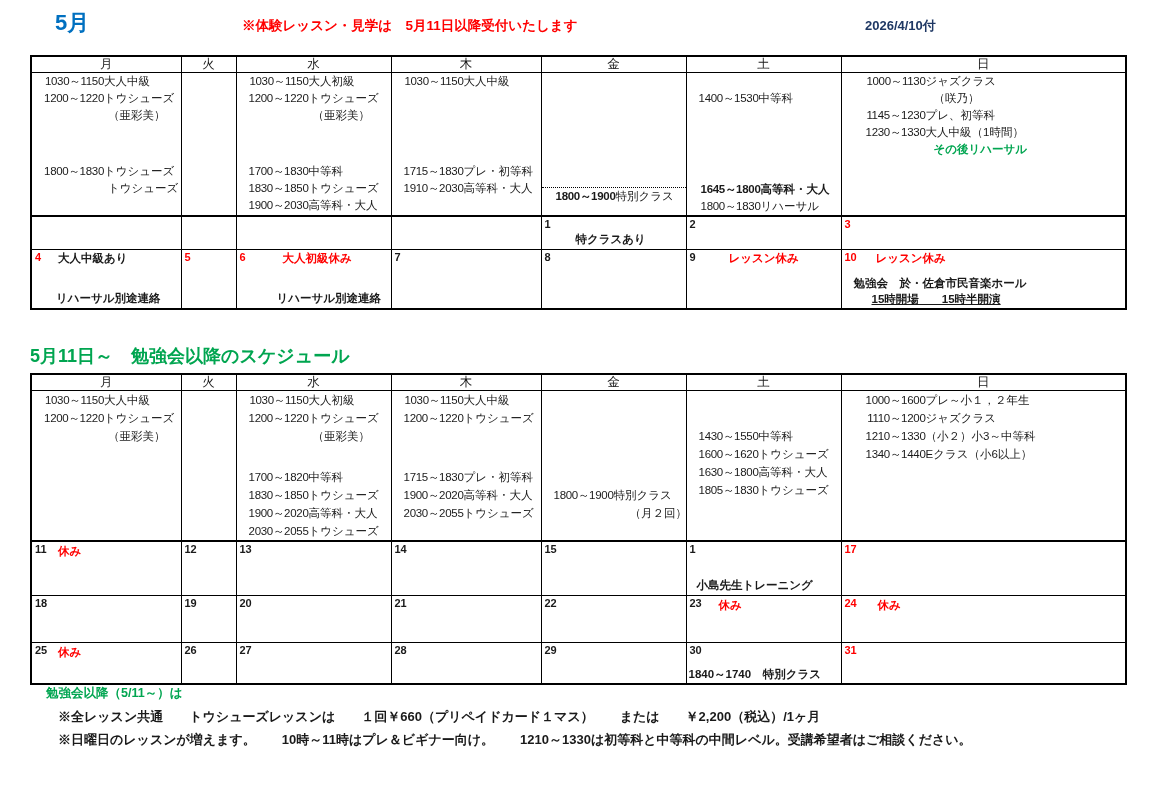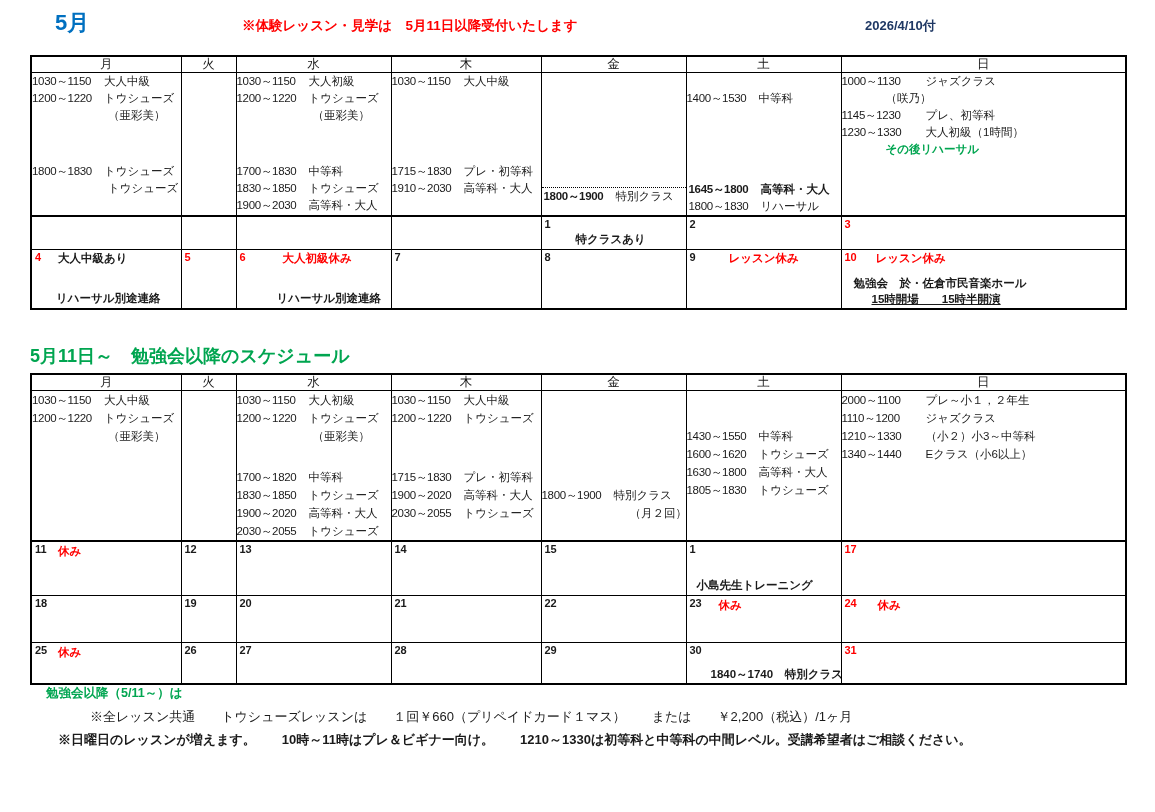--- a/index.html
+++ b/index.html
@@ -17,35 +17,35 @@
   #t2 tr.sched td{height:147px;}
   #t1 tr.week1 td{height:32px;} #t1 tr.week2 td{height:58px;}
   #t2 tr.week1 td{height:53px;} #t2 tr.week2 td{height:46px;} #t2 tr.week3 td{height:40px;text-align:right;}
   tr.week1 td{border-top:2.5px solid #000;}
   td.sc{position:relative;padding:3px 2px 0 2px;font-size:11.5px;}
   td.dc{position:relative;font-size:11.5px;}
   .ln{line-height:17px;height:17px;white-space:nowrap;}
   #t2 .ln{line-height:18px;height:18px;}
   .ln.gap{margin-top:5px;}
   .ln.dot{border-top:1px dotted #000;}
-  .tm{display:inline-block;width:72px;letter-spacing:-0.3px;}
+  .tm{display:inline-block;width:72px;letter-spacing:-0.3px;text-align:right;}
   .cl{display:inline-block;}
   .cl.solo{margin-left:76px;}
   td[data-day="sun"] .tm{width:84px;}
-  td[data-day="sun"] .cl.solo{margin-left:44px;}
+  td[data-day="sun"] .cl.solo{margin-left:92px;}
   .b{font-weight:700;}
   .gr{color:#00A550;font-weight:700;}
   .bb{position:absolute;left:0;right:0;}
   .bb .ln{padding:0 2px;}
   .num{position:absolute;top:1px;left:3px;font-size:11px;font-weight:700;}
   .red{color:#FF0000;}
   .extra{position:absolute;white-space:nowrap;font-weight:600;font-size:11.5px;}
   .sec2-title{position:absolute;left:30px;top:344px;font-size:18px;font-weight:700;color:#00A550;}
   .f-green{position:absolute;left:46px;top:685px;font-size:12.5px;font-weight:700;color:#00A550;}
-  .f-note1{position:absolute;left:58px;top:708px;font-size:13px;font-weight:400;margin-left:32px;}
+  .f-note1{position:absolute;left:58px;top:708px;font-size:13px;font-weight:700;}
   .f-note2{position:absolute;left:58px;top:731px;font-size:13px;font-weight:700;}
 </style>
 </head>
 <body>
 
 <div class="page">
 
   <div class="title-month">5月</div>
   <div class="title-notice">※体験レッスン・見学は　5月11日以降受付いたします</div>
   <div class="title-date">2026/4/10付</div>
@@ -110,21 +110,21 @@
             <div class="ln"><span class="tm">1400～1530</span><span class="cl">中等科</span></div>
             <div class="bb" style="bottom: 0px;">
               <div class="ln"><span class="tm b">1645～1800</span><span class="cl b">高等科・大人</span></div>
               <div class="ln"><span class="tm">1800～1830</span><span class="cl">リハーサル</span></div>
             </div>
           </td>
       <td class="sc" data-day="sun">
             <div class="ln"><span class="tm">1000～1130</span><span class="cl">ジャズクラス</span></div>
             <div class="ln"><span class="cl solo">（咲乃）</span></div>
             <div class="ln"><span class="tm">1145～1230</span><span class="cl">プレ、初等科</span></div>
-            <div class="ln"><span class="tm">1230～1330</span><span class="cl">大人初級（1時間）</span></div>
+            <div class="ln"><span class="tm">1230～1330</span><span class="cl">大人中級（1時間）</span></div>
             <div class="ln"><span class="cl solo gr">その後リハーサル</span></div>
           </td>
     </tr>
     <tr class="week1">
       <td class="dc"></td>
       <td class="dc"></td>
       <td class="dc"></td>
       <td class="dc"></td>
       <td class="dc">
             <span class="num">1</span>
@@ -230,21 +230,21 @@
           </td>
       <td class="sc" data-day="sat">
             <div class="ln">&nbsp;</div>
             <div class="ln">&nbsp;</div>
             <div class="ln"><span class="tm">1430～1550</span><span class="cl">中等科</span></div>
             <div class="ln"><span class="tm">1600～1620</span><span class="cl">トウシューズ</span></div>
             <div class="ln"><span class="tm">1630～1800</span><span class="cl">高等科・大人</span></div>
             <div class="ln"><span class="tm">1805～1830</span><span class="cl">トウシューズ</span></div>
           </td>
       <td class="sc" data-day="sun">
-            <div class="ln"><span class="tm">2000～1100</span><span class="cl">プレ～小１，２年生</span></div>
+            <div class="ln"><span class="tm">1000～1600</span><span class="cl">プレ～小１，２年生</span></div>
             <div class="ln"><span class="tm">1110～1200</span><span class="cl">ジャズクラス</span></div>
             <div class="ln"><span class="tm">1210～1330</span><span class="cl">（小２）小3～中等科</span></div>
             <div class="ln"><span class="tm">1340～1440</span><span class="cl">Eクラス（小6以上）</span></div>
           </td>
     </tr>
     <tr class="week1">
       <td class="dc">
             <span class="num">11</span>
             <div class="extra red" style="left: 26px; top: 2px;">休み</div>
           </td>
@@ -305,21 +305,21 @@
             <span class="num">27</span>
           </td>
       <td class="dc">
             <span class="num">28</span>
           </td>
       <td class="dc">
             <span class="num">29</span>
           </td>
       <td class="dc">
             <span class="num">30</span>
-            <div class="extra" style="left: 2px; bottom: 1px; padding-left: 22px;">1840～1740　特別クラス</div>
+            <div class="extra" style="left: 2px; bottom: 1px;">1840～1740　特別クラス</div>
           </td>
       <td class="dc">
             <span class="num red">31</span>
           </td>
     </tr>
   </tbody>
     </table>
 
   <div class="f-green">勉強会以降（5/11～）は</div>
   <div class="f-note1">※全レッスン共通　　トウシューズレッスンは　　１回￥660（プリペイドカード１マス）　　または　　￥2,200（税込）/1ヶ月</div>

